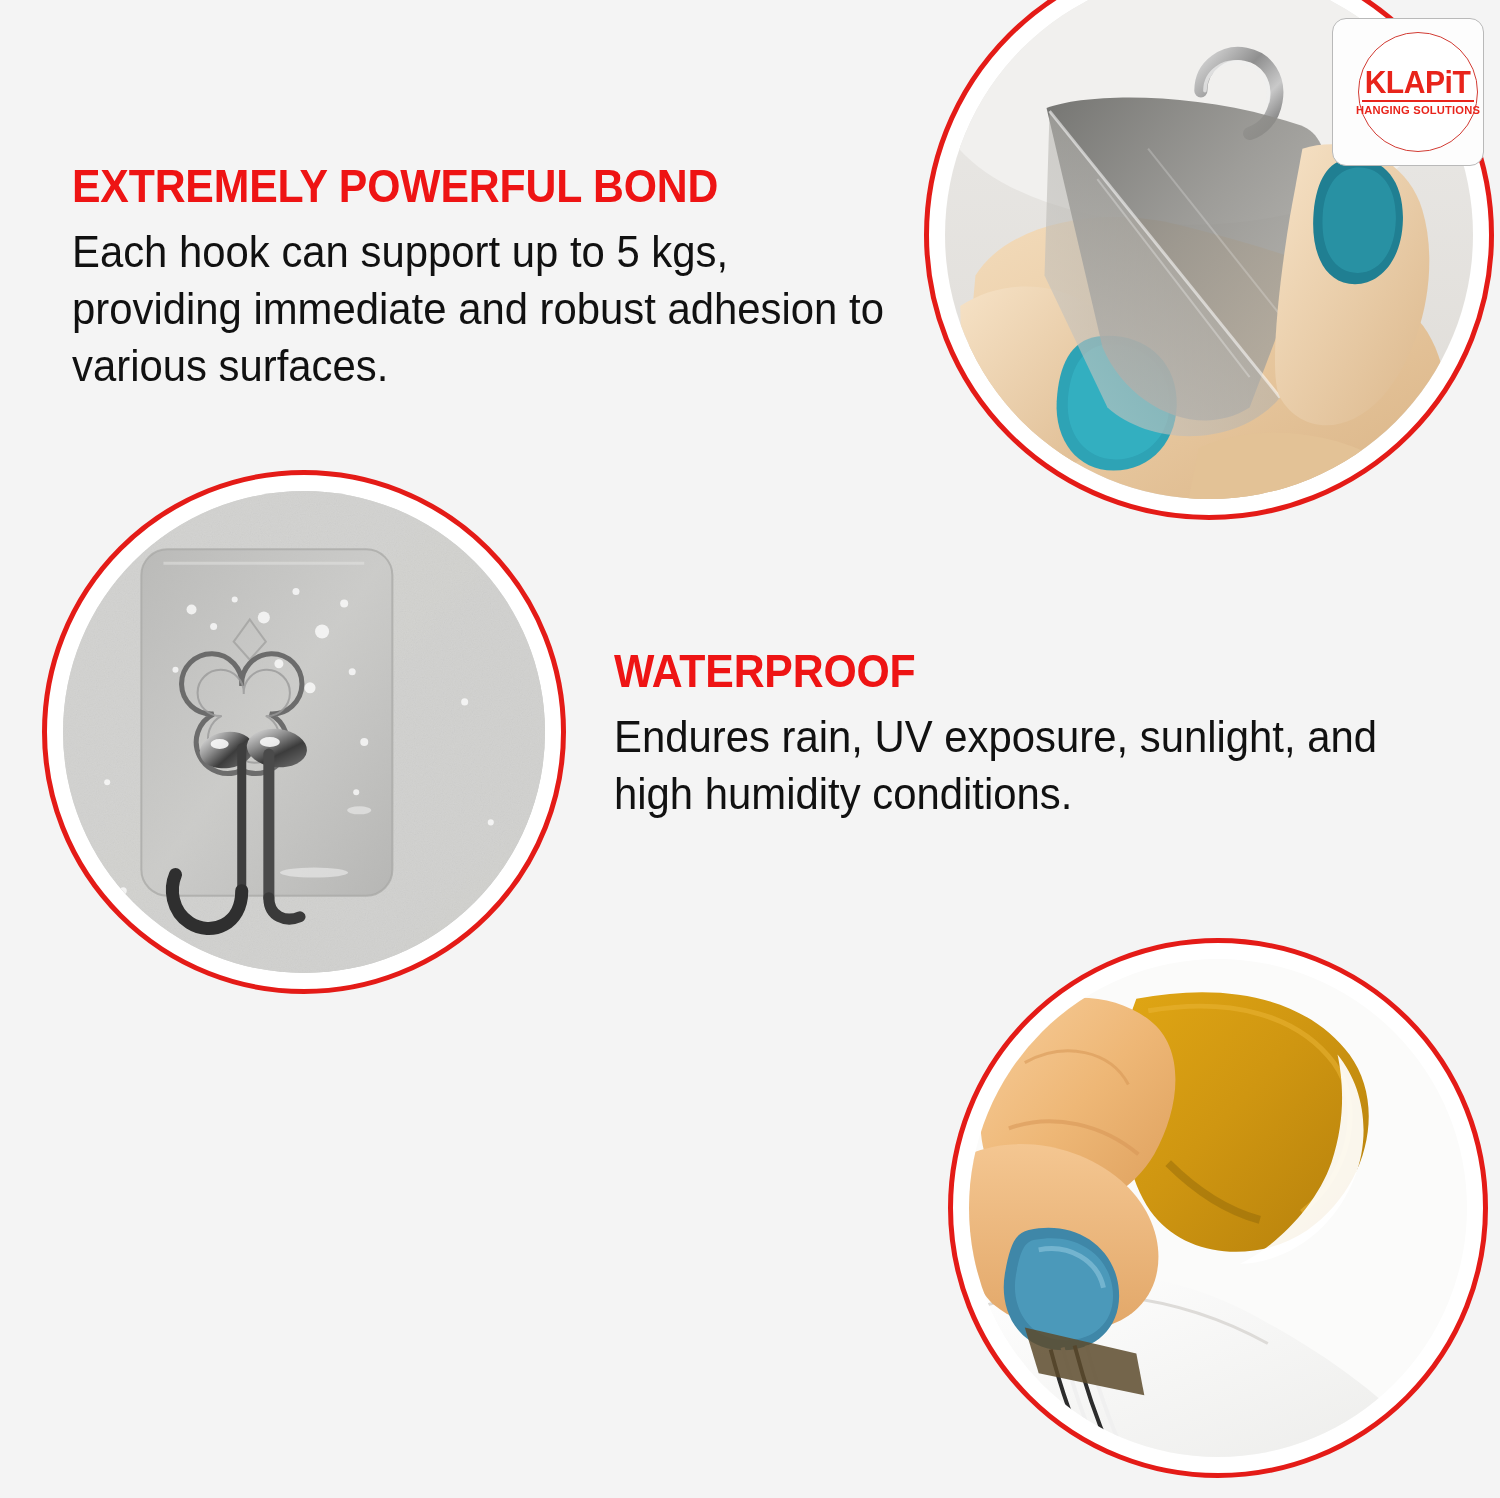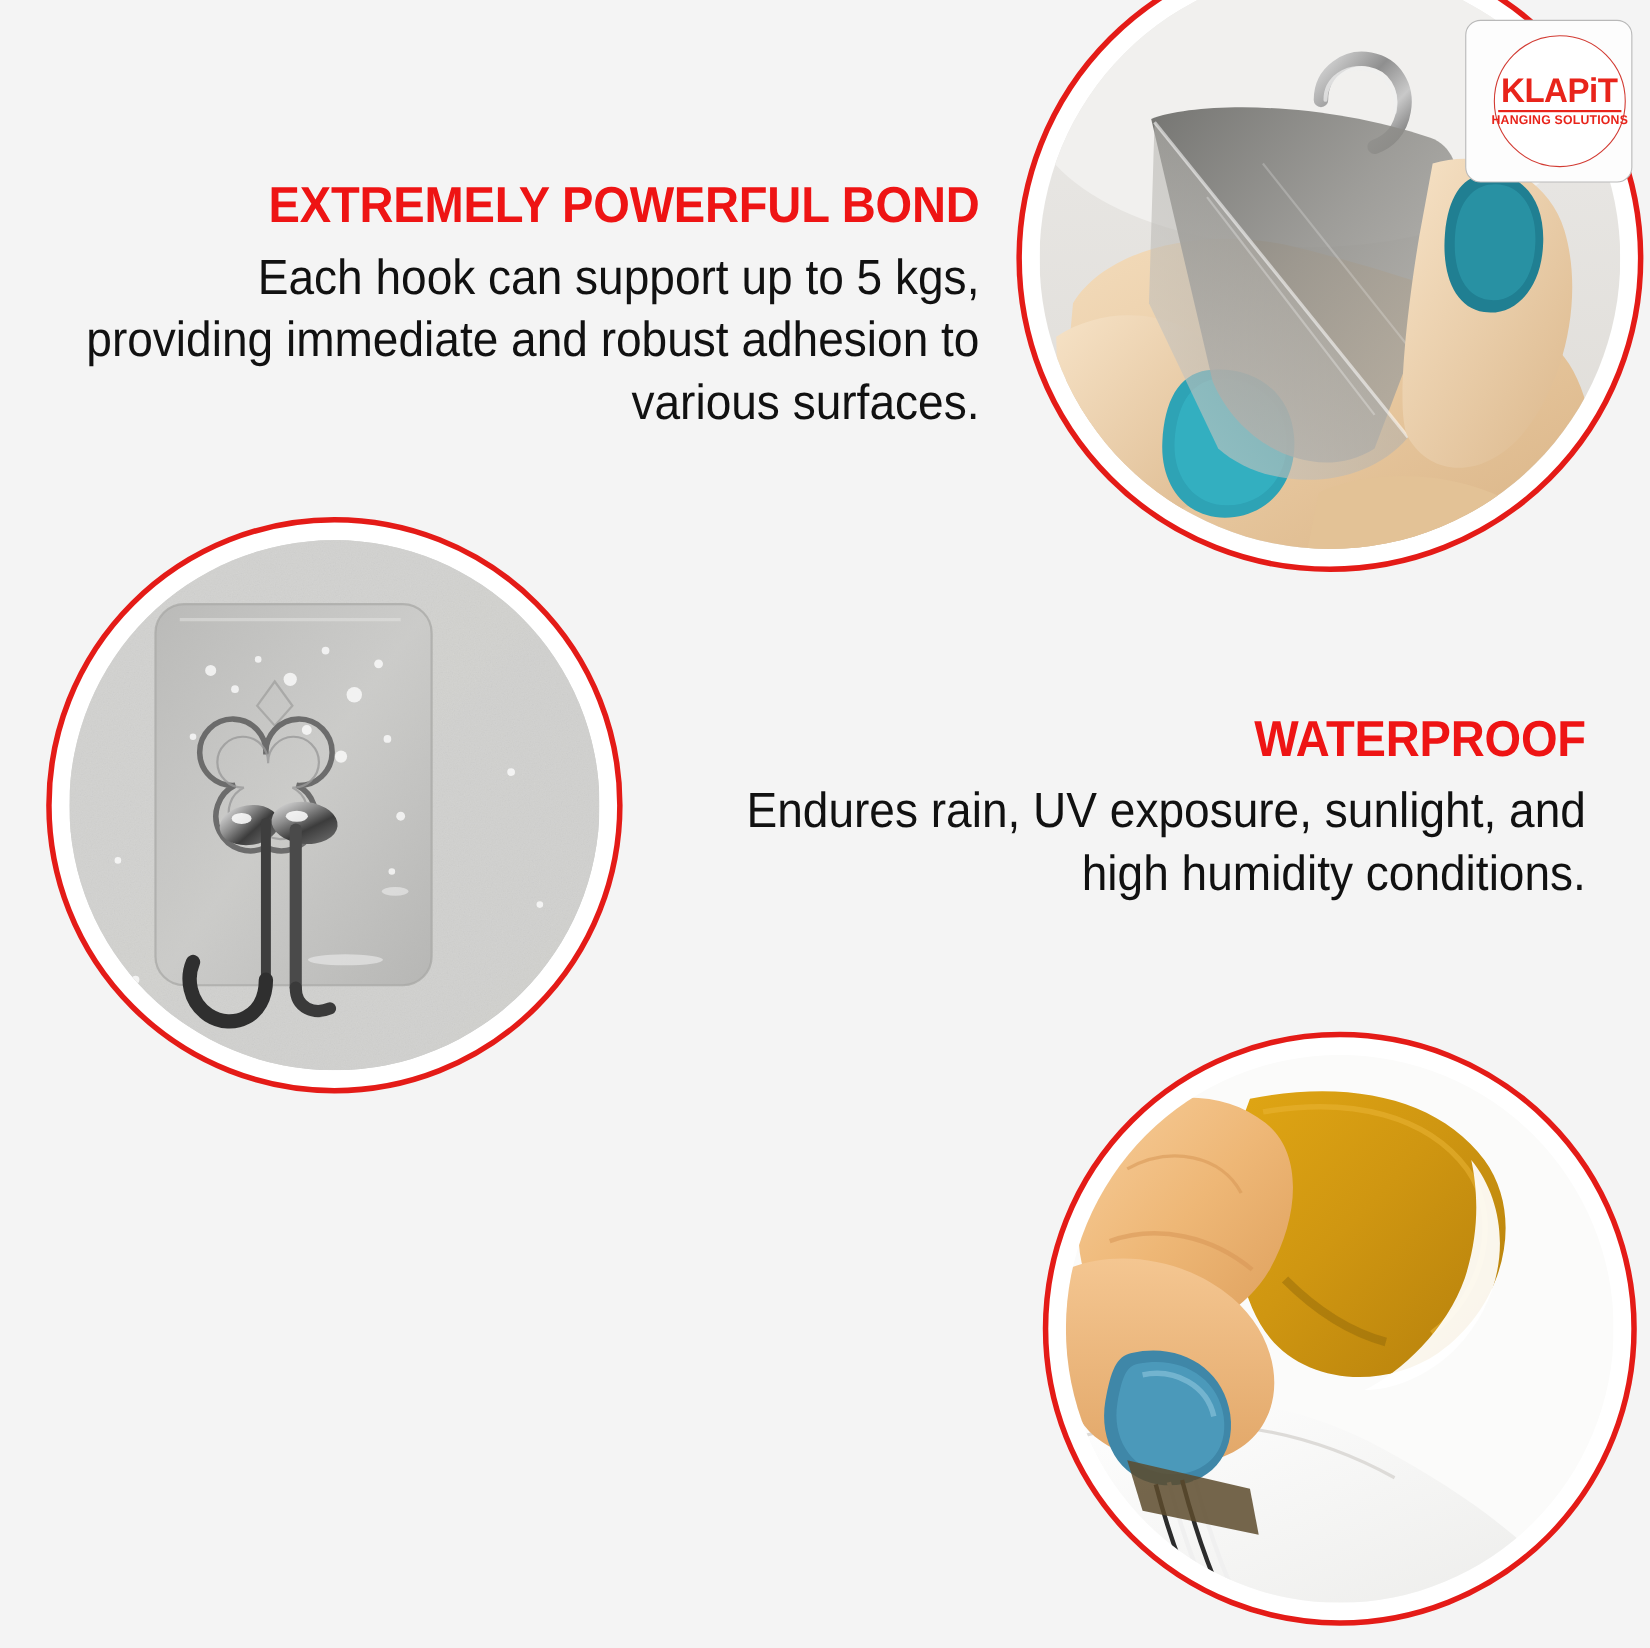--- a/index.html
+++ b/index.html
@@ -14,21 +14,20 @@
     position: relative;
     width: 1500px;
     height: 1498px;
     background: #f4f4f4;
     overflow: hidden;
   }
 
   
   .feature-block {
     position: absolute;
-    text-align: right;
   }
   .feature-heading {
     color: #ee1414;
     font-weight: bold;
     font-size: 46px;
     line-height: 1.0;
     letter-spacing: -0.2px;
     margin: 0 0 14px 0;
     transform: scaleX(0.93);
     transform-origin: left center;

